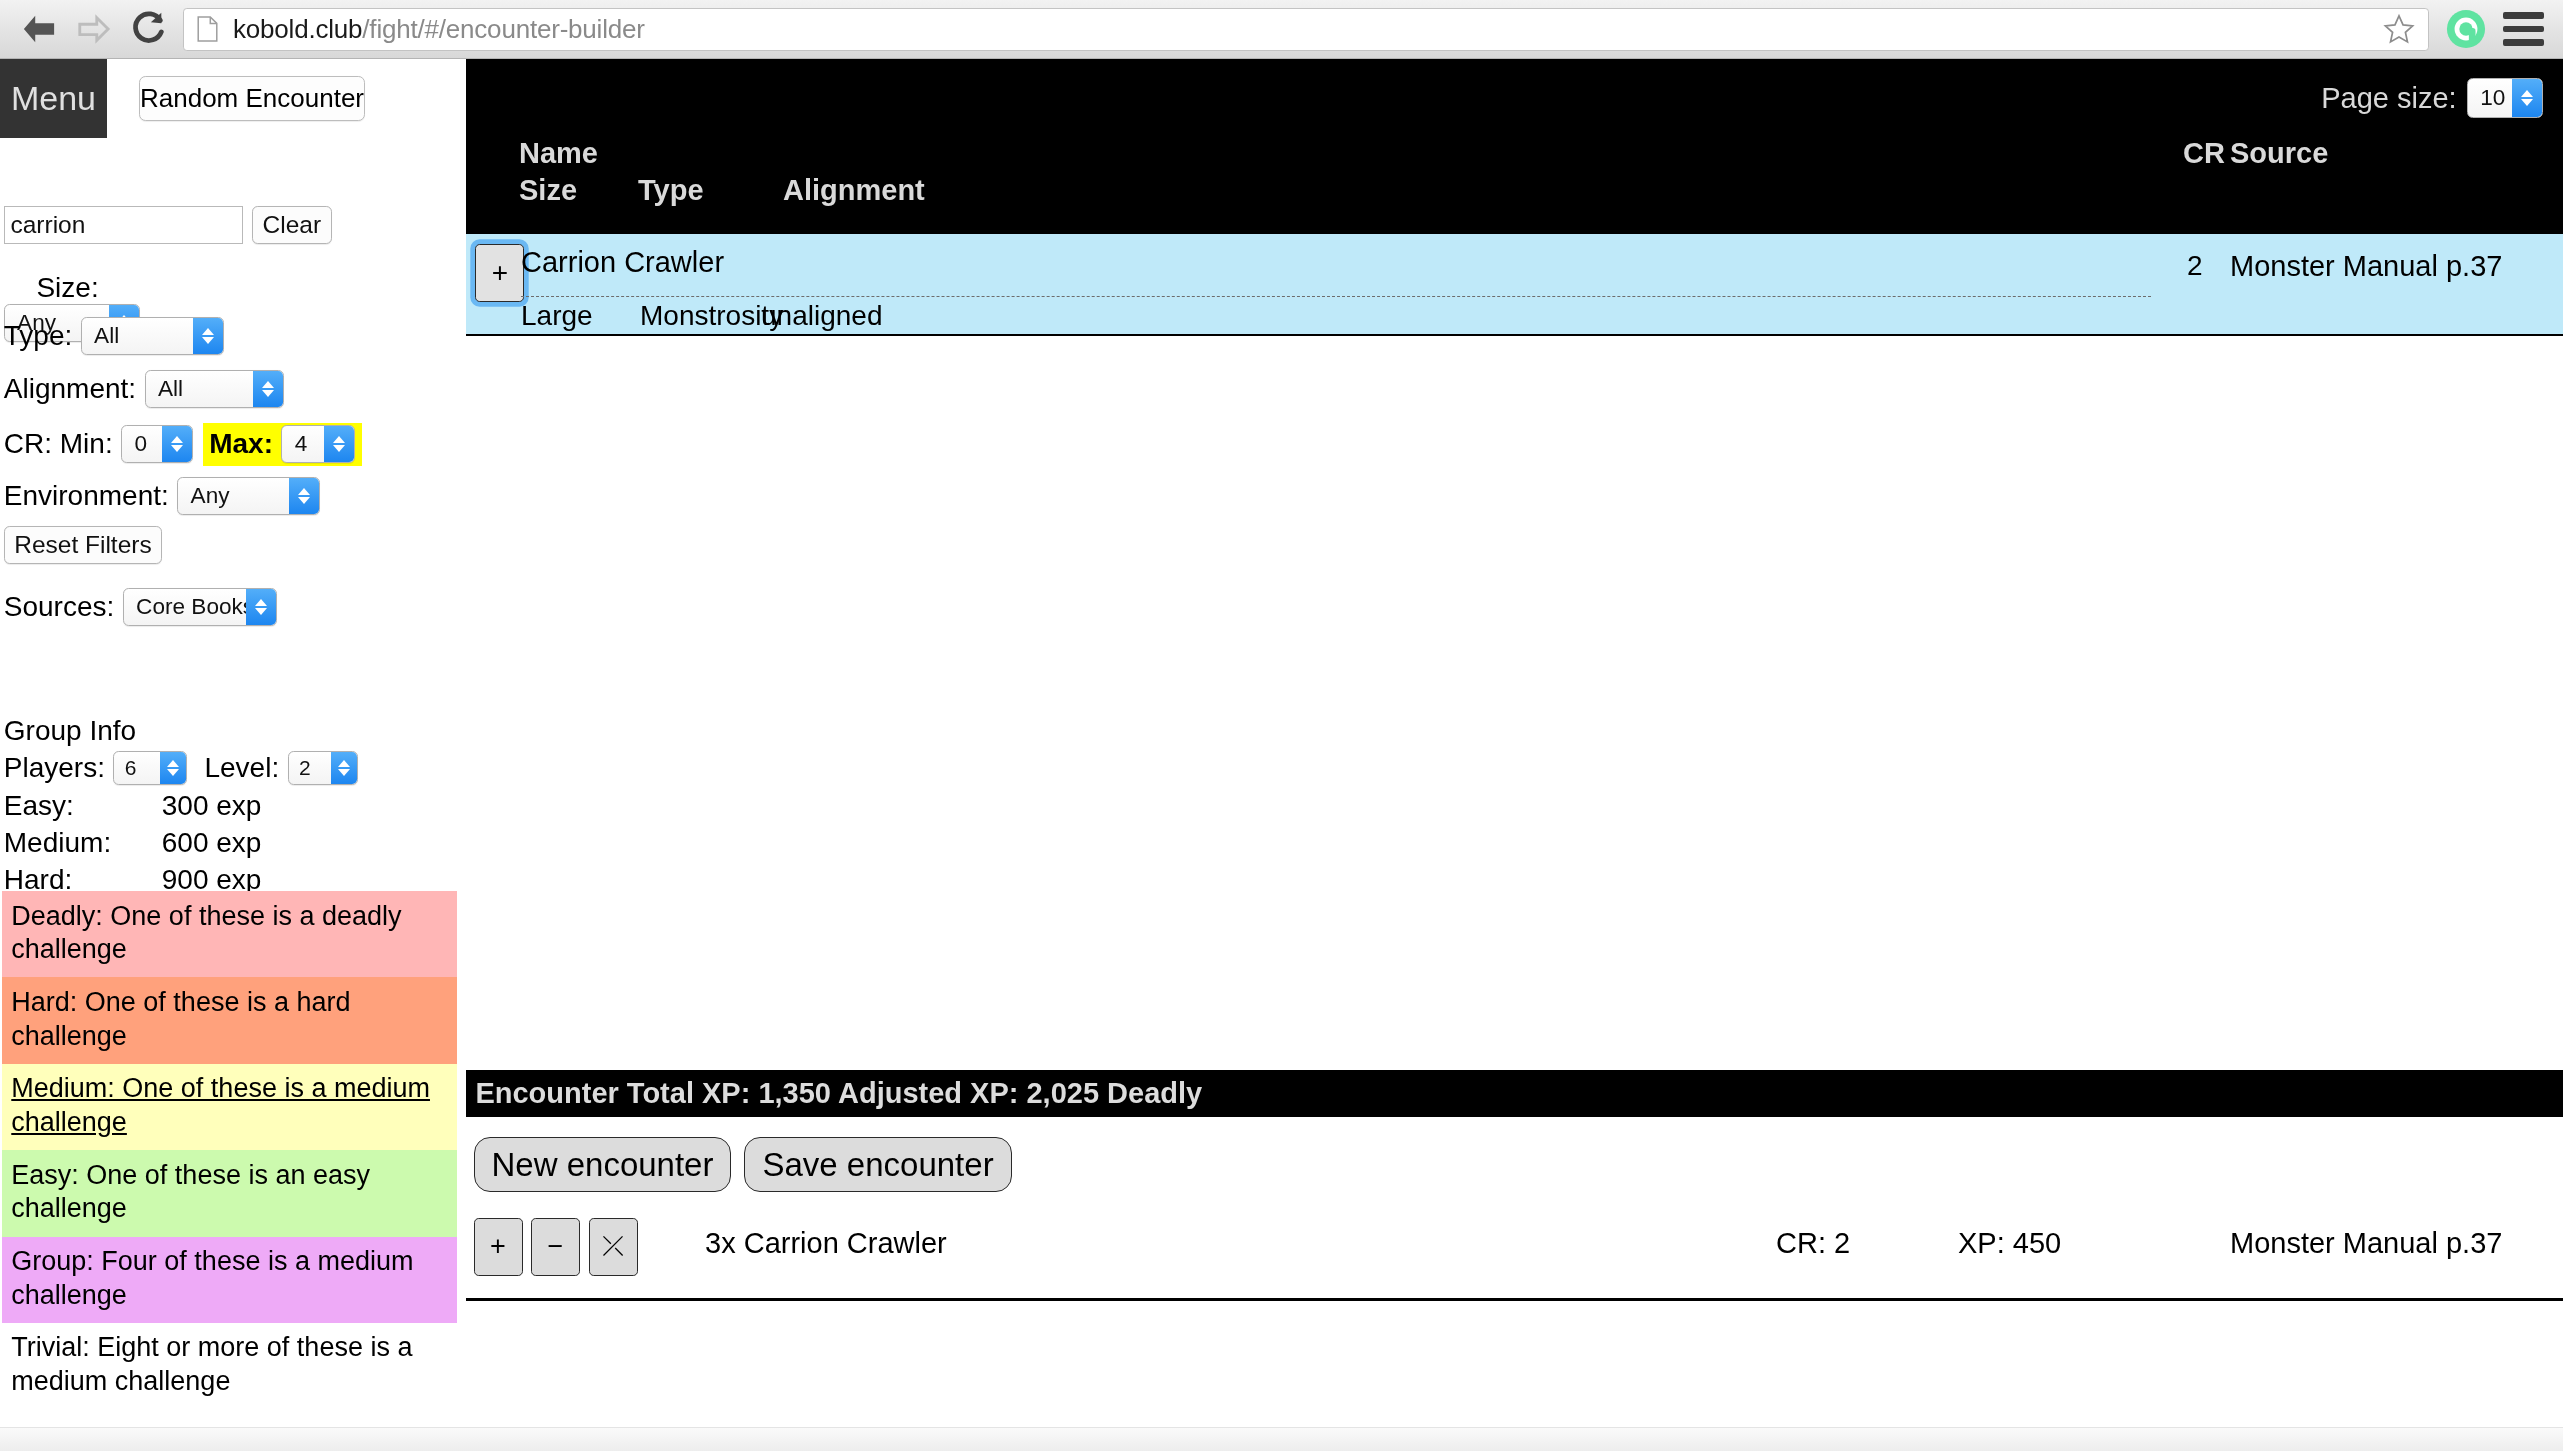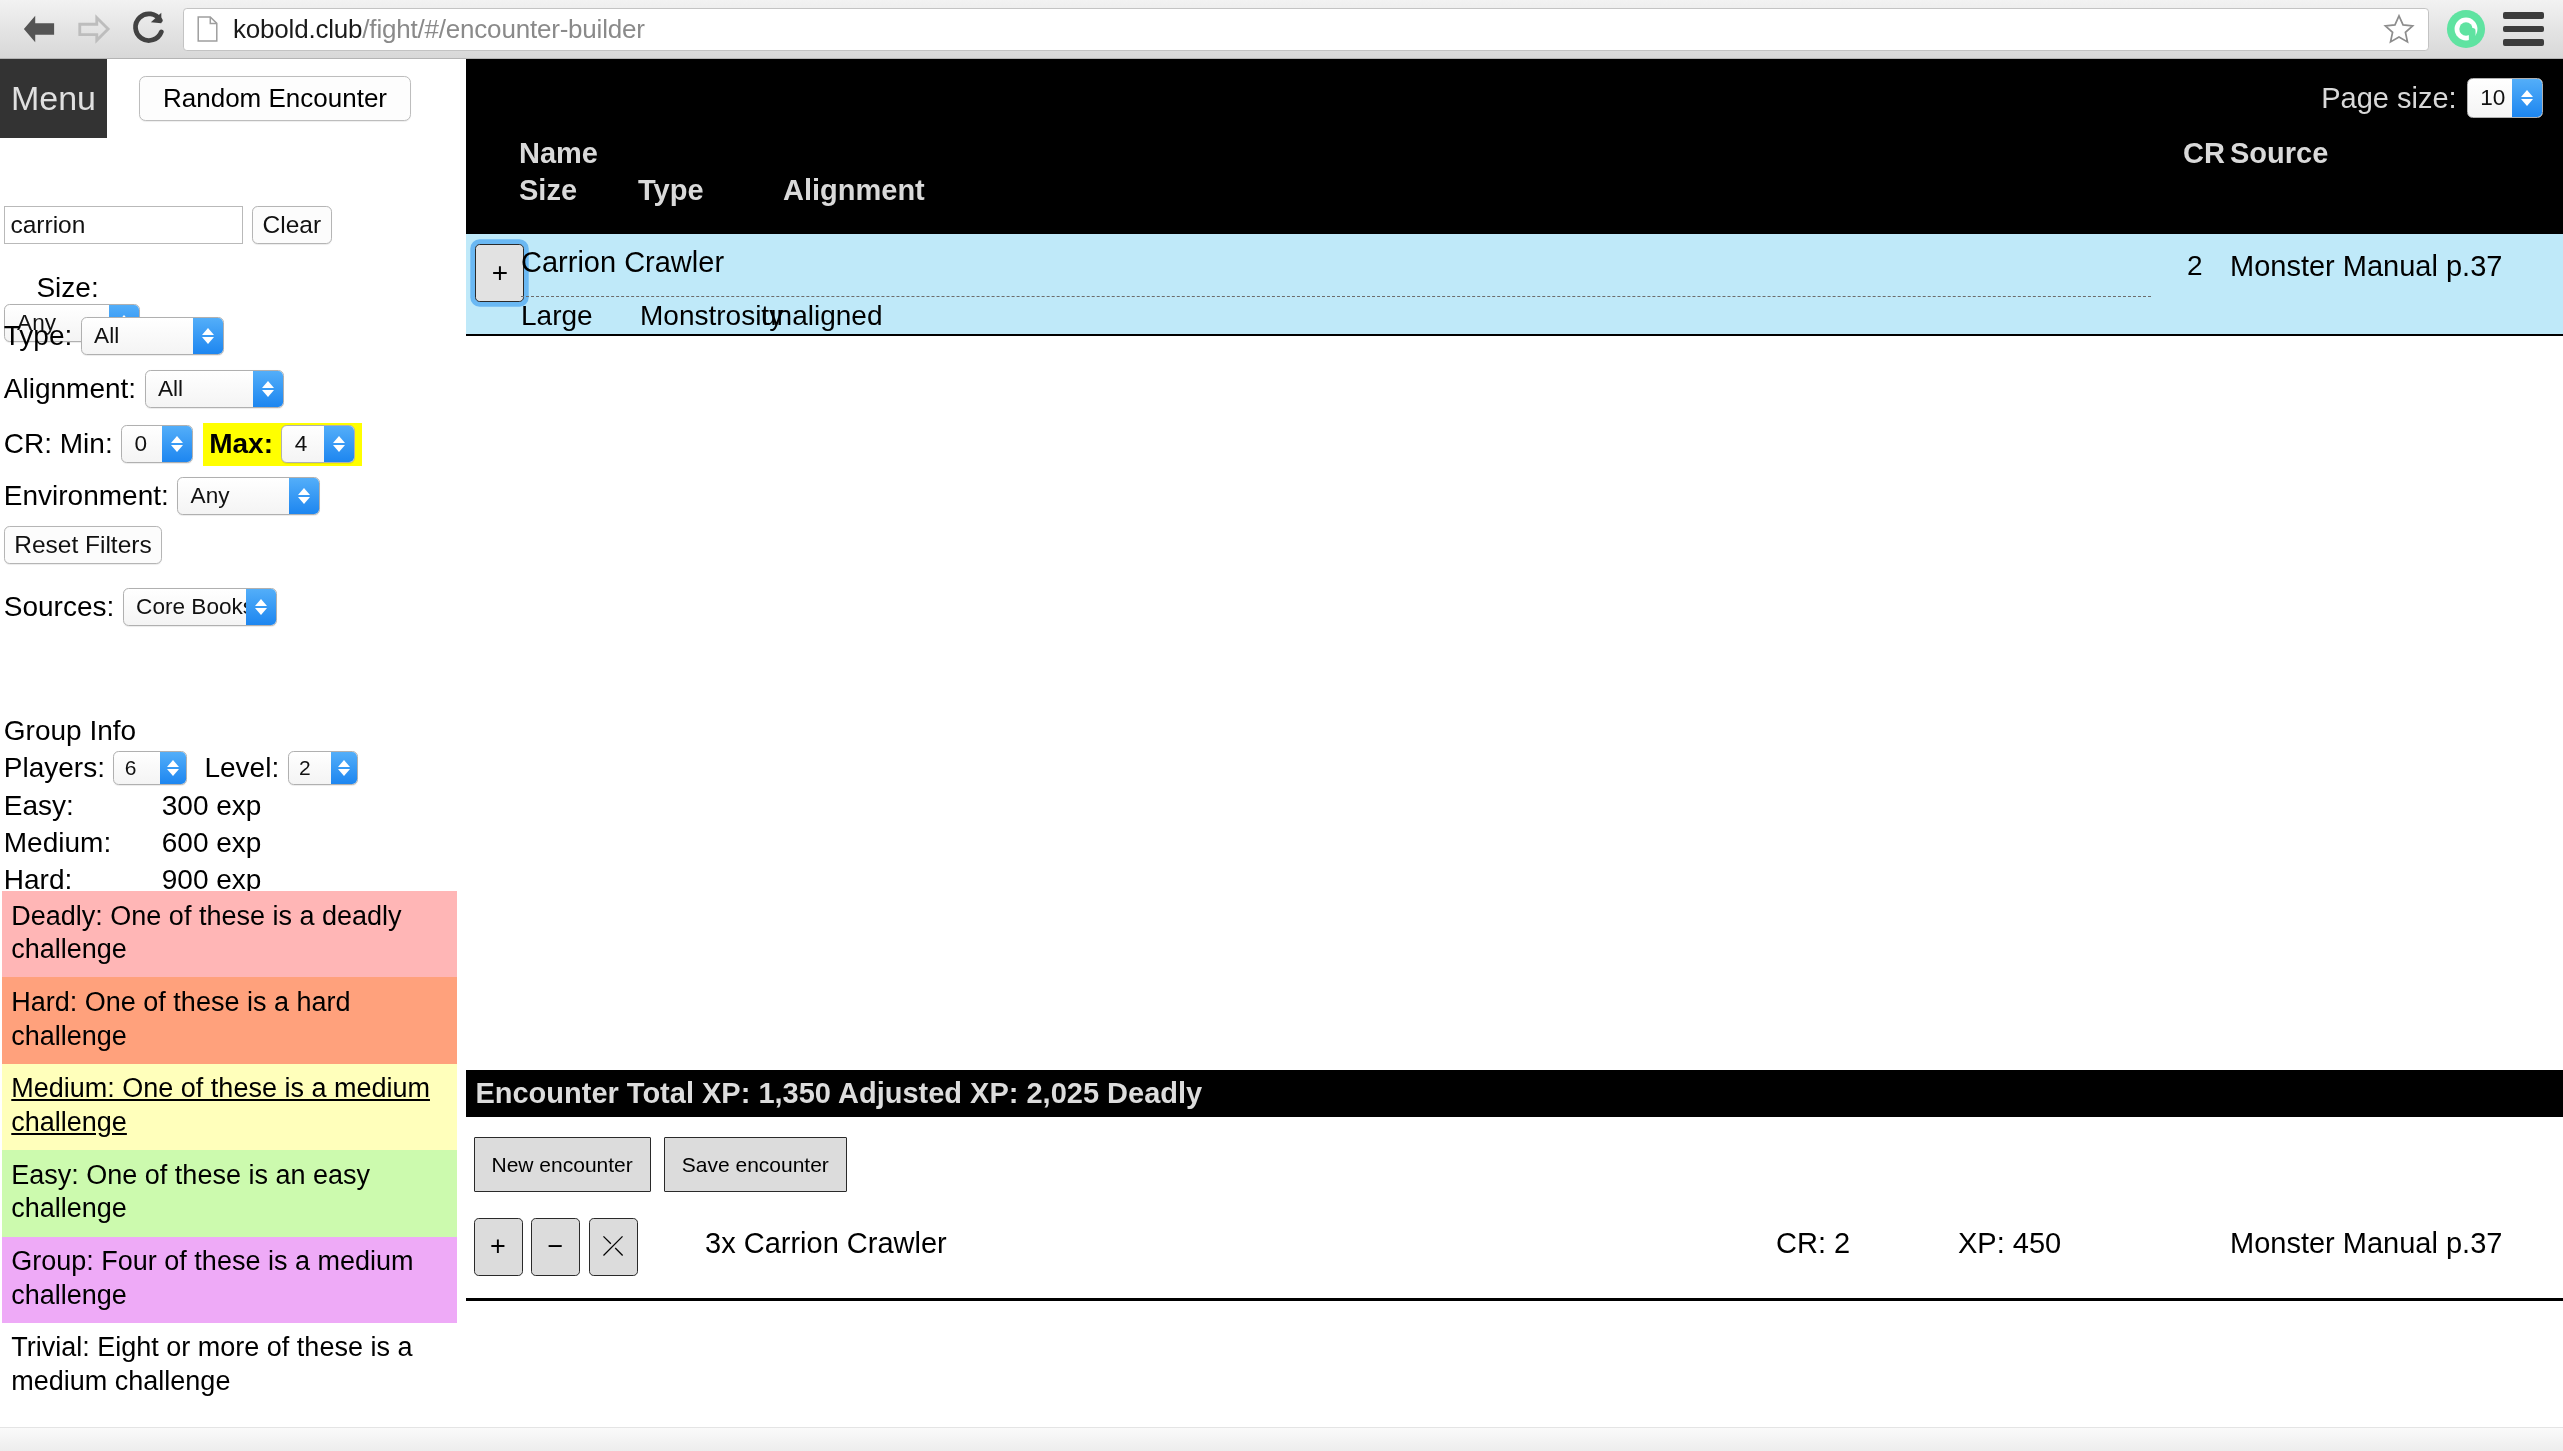--- a/index.html
+++ b/index.html
@@ -62,21 +62,21 @@
   .menu-block {
     position: absolute; left: 0; top: 0;
     width: 107px; height: 79px;
     background: #333333;
     color: #e0e0e0;
     font-size: 34px;
     display: flex; align-items: center; justify-content: center;
   }
   .tab-btn {
     position: absolute; left: 139px; top: 17px;
-    height: 45px; padding: 0 23px;
+    height: 45px; padding: 0 0;
     background: #fdfdfd;
     border: 0.9px solid #bdbdbd;
     border-radius: 6.6px;
     font-size: 26px; color: #000;
     display: flex; align-items: center;
     box-shadow: 0 0.9px 0.9px rgba(0,0,0,.07);
   }
 
   
   .sidebar {
@@ -214,22 +214,22 @@
     background: #000000;
     display: flex; align-items: center;
   }
   .enc-bar span {
     color: #dcdcdc; font-weight: bold; font-size: 29px;
     padding-left: 9.4px;
   }
   .enc-actions { position: absolute; left: 7.5px; top: 1078px; display: flex; gap: 13px; }
   .btn-grey {
     height: 55px; padding: 0 17px;
-    background: #dcdcdc; border: 1.9px solid #2a2a2a; border-radius: 1px;
-    font-size: 21px; color: #000;
+    background: #dcdcdc; border: 1.9px solid #2a2a2a; border-radius: 16px;
+    font-size: 33px; color: #000;
     font-family: "Liberation Sans", sans-serif;
   }
 
   .enc-row {
     position: absolute; left: 0; top: 1157px;
     width: 2098px; height: 85px;
     border-bottom: 3.8px solid #000;
   }
   .enc-row-btns { position: absolute; left: 7.5px; top: 1.9px; display: flex; gap: 8.5px; }
   .sq-btn {

